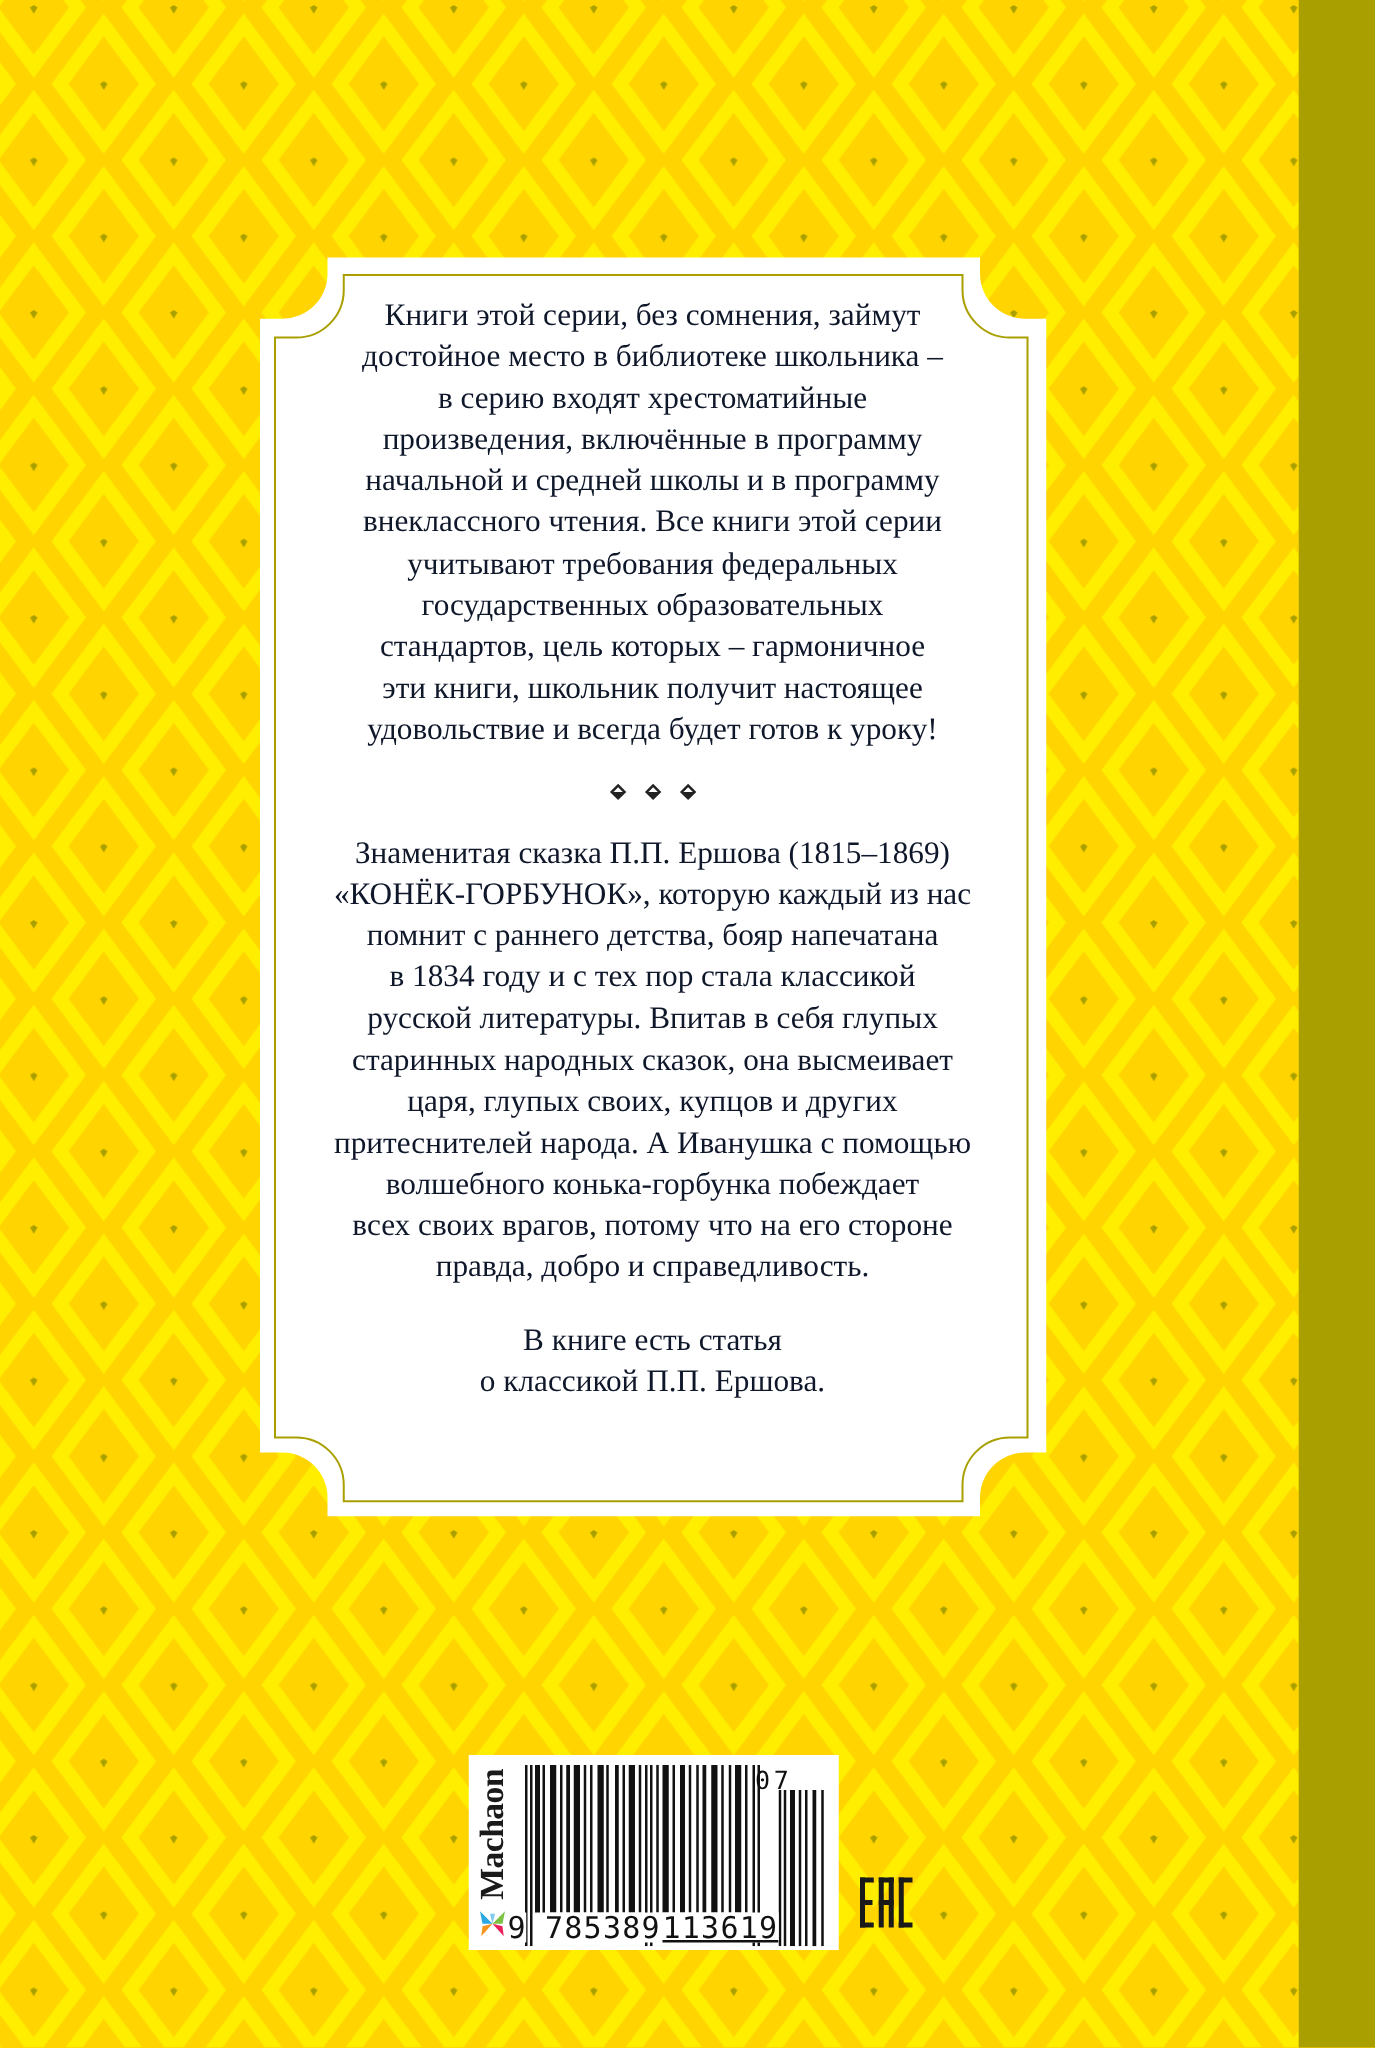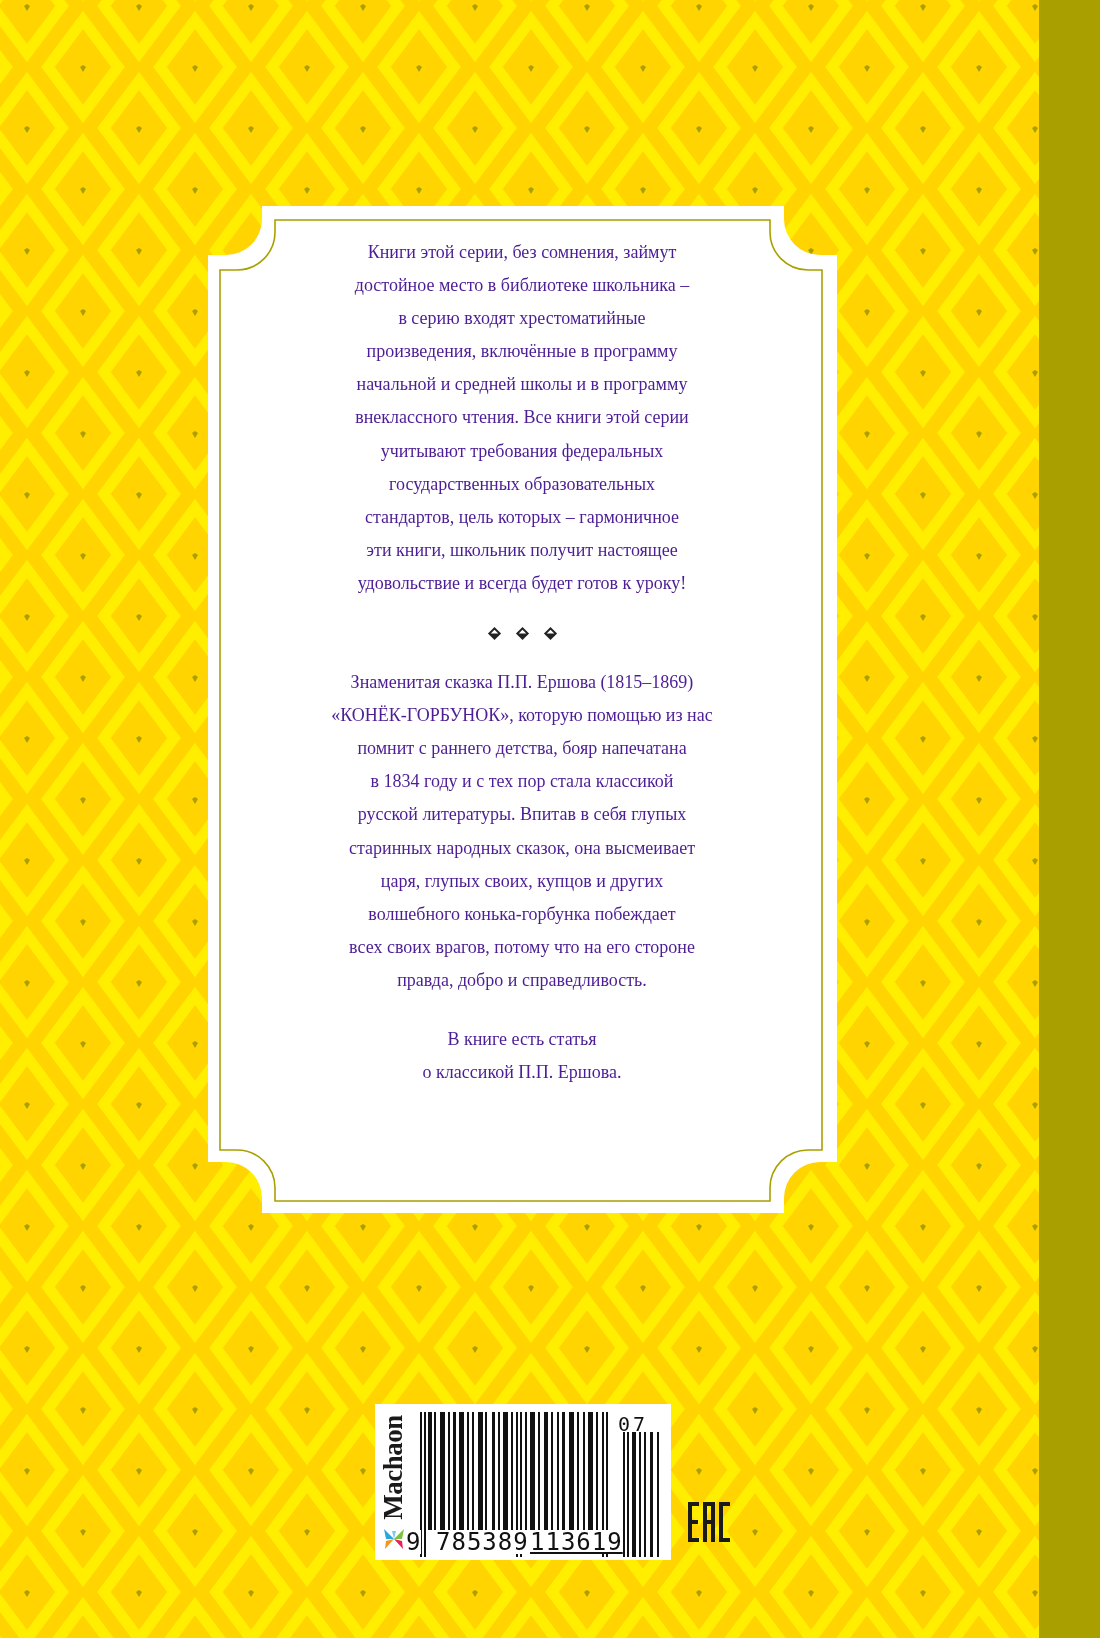--- a/index.html
+++ b/index.html
@@ -2,23 +2,23 @@
 <html><head>
 <meta charset="utf-8">
 <style>
   html, body { margin: 0; padding: 0; }
   body { width: 1100px; height: 1638px; position: relative; overflow: hidden; background: #FFD400; }
   .pattern { position: absolute; left: 0; top: 0; width: 1039px; height: 1638px; }
   .spine { position: absolute; left: 1039px; top: 0; width: 61px; height: 1638px; background: #A9A000; }
   .panel-svg { position: absolute; left: 0; top: 0; width: 1100px; height: 1638px; }
   .content {
     position: absolute; left: 232px; top: 236px; width: 580px;
-    text-align: center; color: #4c1d95;
+    text-align: center; color: #0f172a;
     font-family: "Liberation Serif", "DejaVu Serif", serif;
-    font-size: 18px; line-height: 33.1px;
+    font-size: 25px; line-height: 33.1px;
   }
   .content p { margin: 0; }
   .line { display: block; white-space: nowrap; }
   .sep { height: 66px; display: flex; justify-content: center; align-items: center; gap: 13px; }
   .sep svg { width: 15px; height: 15px; }
   .italic { margin-top: 26px !important; }
   .barcode-box { position: absolute; left: 375px; top: 1404px; width: 296px; height: 156px; background: #ffffff; }
   .publisher { position: absolute; left: 378px; top: 1410px; width: 30px; height: 115px; }
   .publisher-text {
     position: absolute; left: 0; top: 0; width: 115px; height: 30px;
@@ -26,21 +26,21 @@
     font-family: "Liberation Serif", serif; font-weight: bold; font-size: 27px; line-height: 30px;
     color: #1a1a1a; text-align: center; letter-spacing: -0.5px;
   }
   .logo { position: absolute; left: 383px; top: 1528px; width: 22px; height: 22px; }
   .bars { position: absolute; left: 420px; top: 1412px; width: 242px; height: 145px; }
   .digits {
     position: absolute; top: 1530px; font-family: "DejaVu Sans Mono", monospace; font-size: 24px;
     color: #111; letter-spacing: 1px; line-height: 24px; background: #fff;
   }
   .addon-digits {
-    position: absolute; left: 618px; top: 1414px; font-family: "DejaVu Sans Mono", monospace;
+    position: absolute; left: 604px; top: 1414px; font-family: "DejaVu Sans Mono", monospace;
     font-size: 20px; line-height: 20px; color: #111; letter-spacing: 3px;
   }
   .eac { position: absolute; left: 687px; top: 1500px; width: 44px; height: 44px; }
 </style>
 </head>
 <body>
 
 <svg class="pattern" xmlns="http://www.w3.org/2000/svg" width="1039" height="1638">
   <defs>
     <pattern id="dia" x="-29" y="-55" width="112" height="122" patternUnits="userSpaceOnUse">
@@ -94,26 +94,27 @@
         <polygon points="8,4 12,8 4,8" fill="#fff"></polygon>
       </svg>
     <svg viewBox="0 0 16 16">
         <polygon points="8,1 15,8 8,15 1,8" fill="#222"></polygon>
         <polygon points="8,4 12,8 4,8" fill="#fff"></polygon>
       </svg>
   </div>
 
   <p>
     <span class="line">Знаменитая сказка П.П. Ершова (1815–1869)</span>
-    <span class="line">«КОНЁК-ГОРБУНОК», которую помощью из нас</span>
+    <span class="line">«КОНЁК-ГОРБУНОК», которую каждый из нас</span>
     <span class="line">помнит с раннего детства, бояр напечатана</span>
     <span class="line">в 1834 году и с тех пор стала классикой</span>
     <span class="line">русской литературы. Впитав в себя глупых</span>
     <span class="line">старинных народных сказок, она высмеивает</span>
     <span class="line">царя, глупых своих, купцов и других</span>
+    <span class="line">притеснителей народа. А Иванушка с помощью</span>
     <span class="line">волшебного конька-горбунка побеждает</span>
     <span class="line">всех своих врагов, потому что на его стороне</span>
     <span class="line">правда, добро и справедливость.</span>
   </p>
 
   <p class="italic">
     <span class="line">В книге есть статья</span>
     <span class="line">о классикой П.П. Ершова.</span>
   </p>
 </div>

